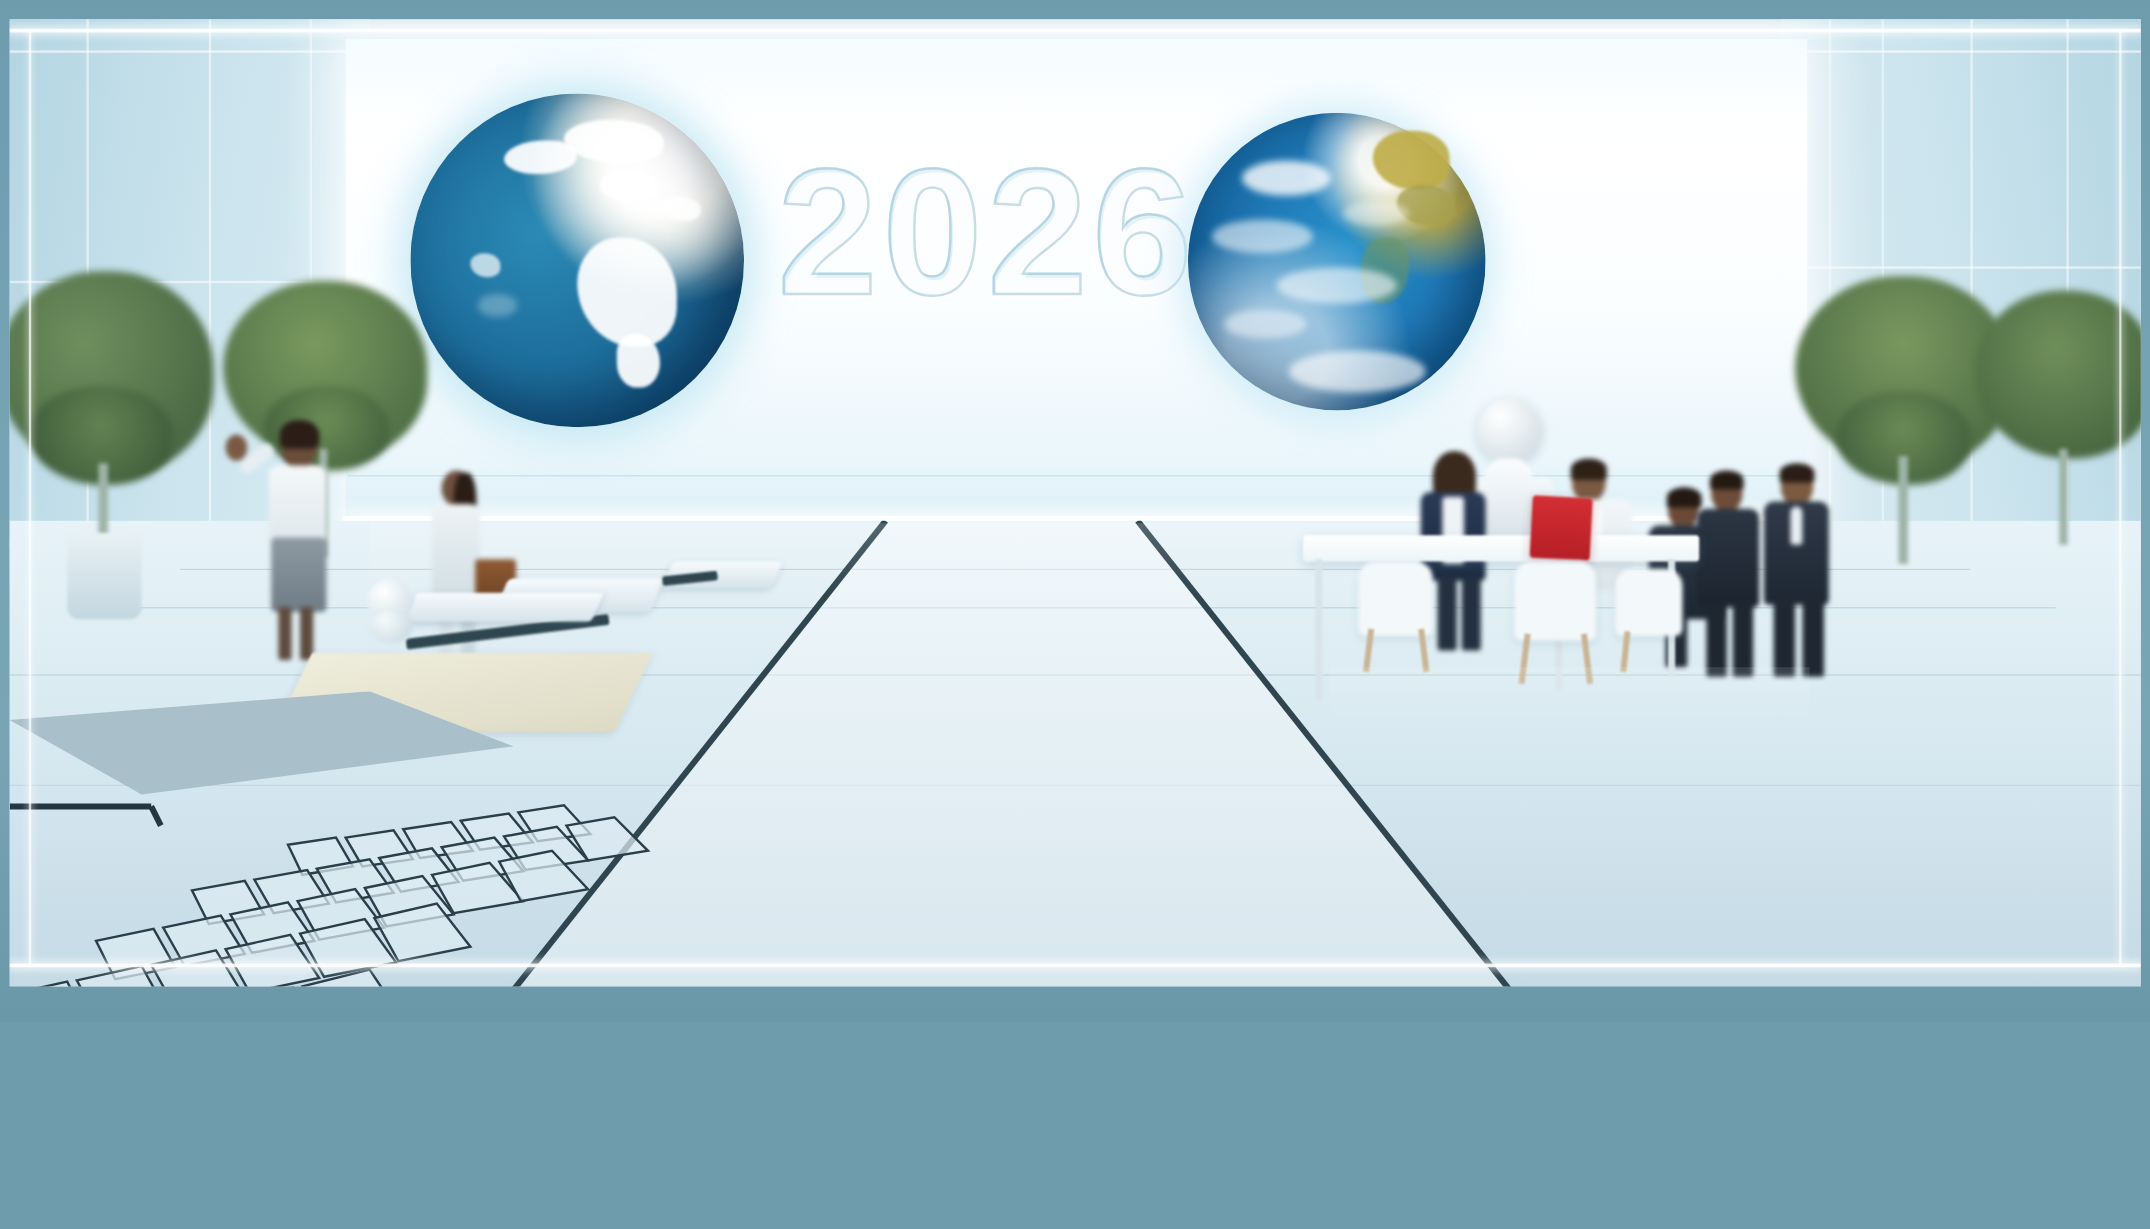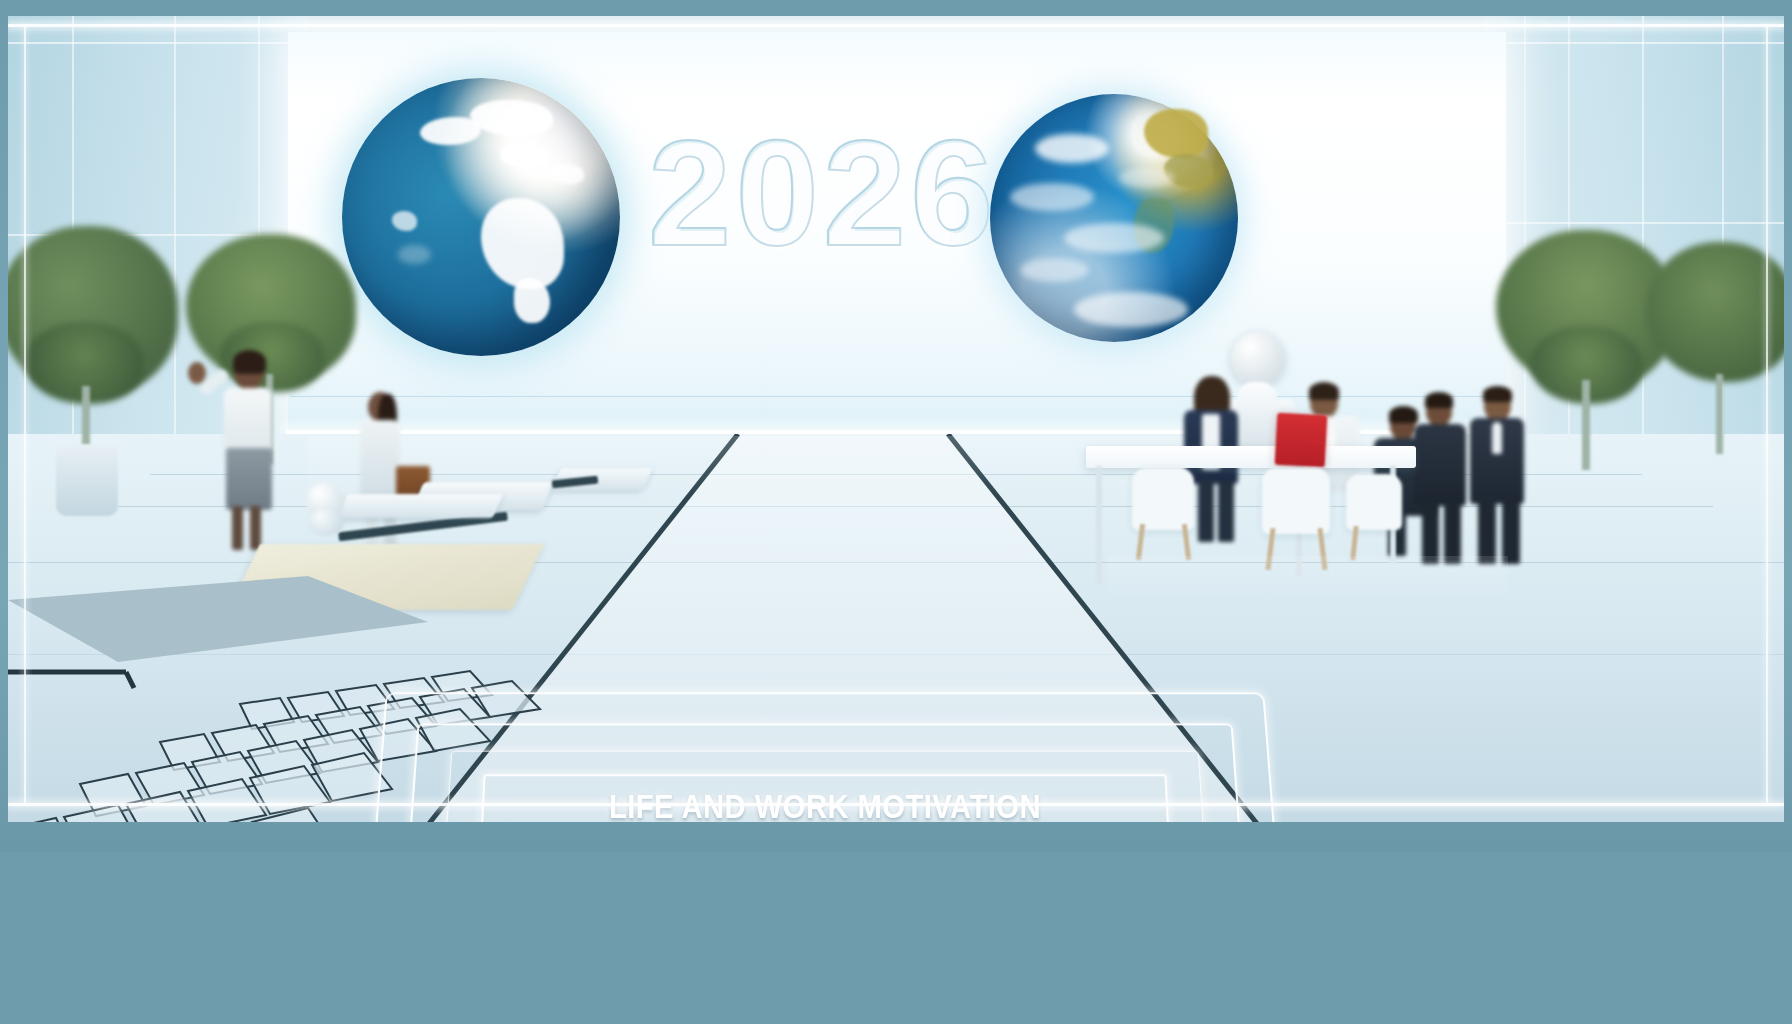--- a/index.html
+++ b/index.html
@@ -352,27 +352,20 @@
           <polygon points="-34,368 28,352 50,400 -14,416"></polygon>
           <polygon points="36,351 98,335 122,383 58,399"></polygon>
           <polygon points="106,334 168,318 194,366 128,382"></polygon>
           <polygon points="176,317 236,301 264,349 196,365"></polygon>
         </g>
         <line x1="0" y1="96" x2="118" y2="96" stroke="#243640" stroke-width="5"></line>
         <line x1="118" y1="96" x2="126" y2="112" stroke="#243640" stroke-width="5"></line>
       </svg>
     </div>
 
-    <div class="banner">
-      <div class="bline b1"></div>
-      <div class="bline b2"></div>
-      <div class="bline b3"></div>
-      <div class="bline b4"></div>
-      <div class="banner-text">LIFE AND WORK MOTIVATION</div>
-    </div>
 
   </div>
 
   <div class="frame-inner">
     <div class="frame-line fl-top"></div>
     <div class="frame-line fl-bottom"></div>
     <div class="frame-line fl-vl"></div>
     <div class="frame-line fl-vr"></div>
   </div>
 

